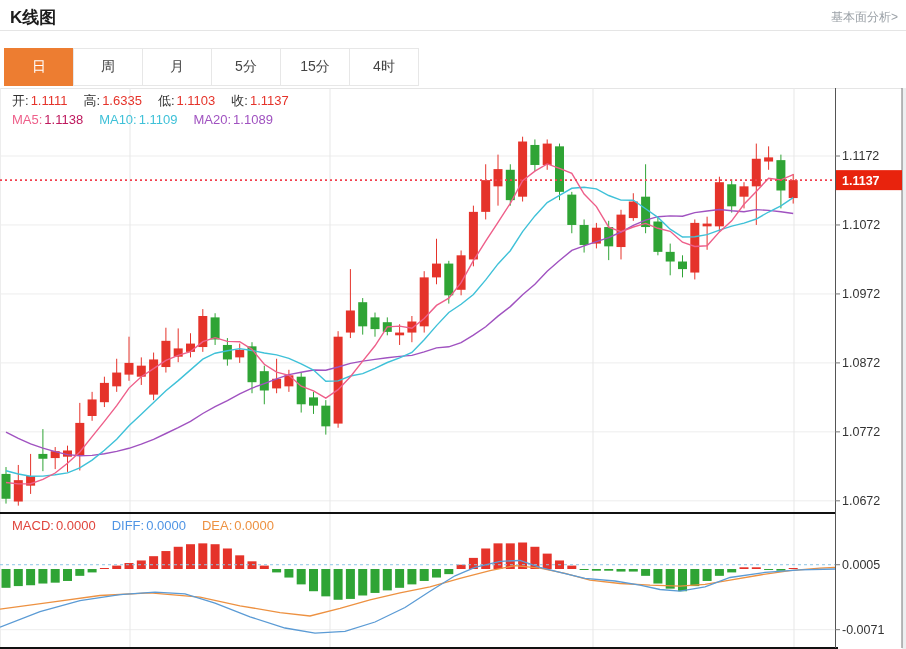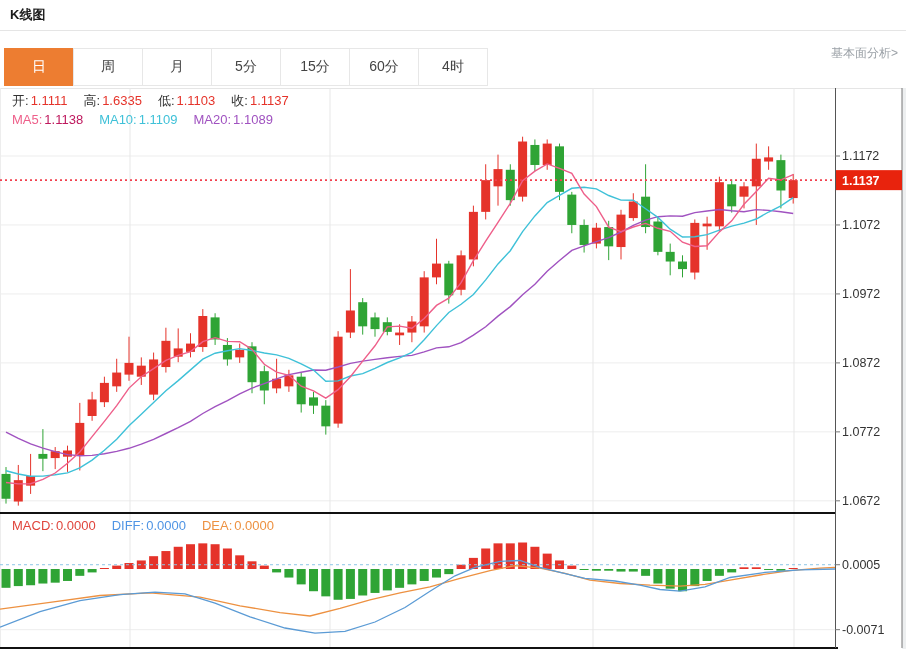--- a/index.html
+++ b/index.html
@@ -1,21 +1,21 @@
 <!DOCTYPE html>
 <html><head>
 <meta charset="utf-8">
 <style>
   html,body{margin:0;padding:0;background:#fff;width:906px;height:649px;overflow:hidden;
     font-family:"Liberation Sans","DejaVu Sans",sans-serif;}
   #stage{position:relative;width:906px;height:649px;background:#fff;}
   #chart-svg{position:absolute;left:0;top:0;z-index:0;}
   .ovl{position:absolute;z-index:2;}
-  #page-title{left:10px;top:6px;font-size:13px;font-weight:bold;color:#1c1c1c;}
-  #fund-link{right:8px;top:9px;font-size:12px;color:#9aa0a6;cursor:pointer;margin-top:36px;}
+  #page-title{left:10px;top:6px;font-size:17px;font-weight:bold;color:#1c1c1c;}
+  #fund-link{right:8px;top:9px;font-size:12px;color:#9aa0a6;cursor:pointer;}
   #tabbar{left:4px;top:48px;display:flex;}
   .tab{width:70px;height:38px;box-sizing:border-box;border:1px solid #e7e7e7;margin-left:-1px;
     display:flex;align-items:center;justify-content:center;font-size:14px;color:#444;
     background:#fff;cursor:pointer;}
   .tab:first-child{margin-left:0;}
   .tab.active{background:#ed7d31;border-color:#ed7d31;color:#fff;}
   .legend{left:12px;display:flex;align-items:center;font-size:13px;white-space:nowrap;}
   #ohlc-row{top:92px;}
   #ma-row{top:112px;}
   #macd-row{top:518px;}
@@ -271,21 +271,20 @@
 
   <div class="ovl" id="page-title">K线图</div>
   <div class="ovl" id="fund-link">基本面分析&gt;</div>
 
   <div class="ovl" id="tabbar">
       <div class="tab active">日</div>
       <div class="tab">周</div>
       <div class="tab">月</div>
       <div class="tab">5分</div>
       <div class="tab">15分</div>
-      <div class="tab">60分</div>
       <div class="tab">4时</div>
     </div>
 
   <div class="ovl legend" id="ohlc-row">
       <span class="pair"><span class="lbl">开:</span><span class="val" style="color: rgb(229, 51, 42);">1.1111</span></span>
       <span class="pair"><span class="lbl">高:</span><span class="val" style="color: rgb(229, 51, 42);">1.6335</span></span>
       <span class="pair"><span class="lbl">低:</span><span class="val" style="color: rgb(229, 51, 42);">1.1103</span></span>
       <span class="pair"><span class="lbl">收:</span><span class="val" style="color: rgb(229, 51, 42);">1.1137</span></span>
     </div>
   <div class="ovl legend" id="ma-row">

